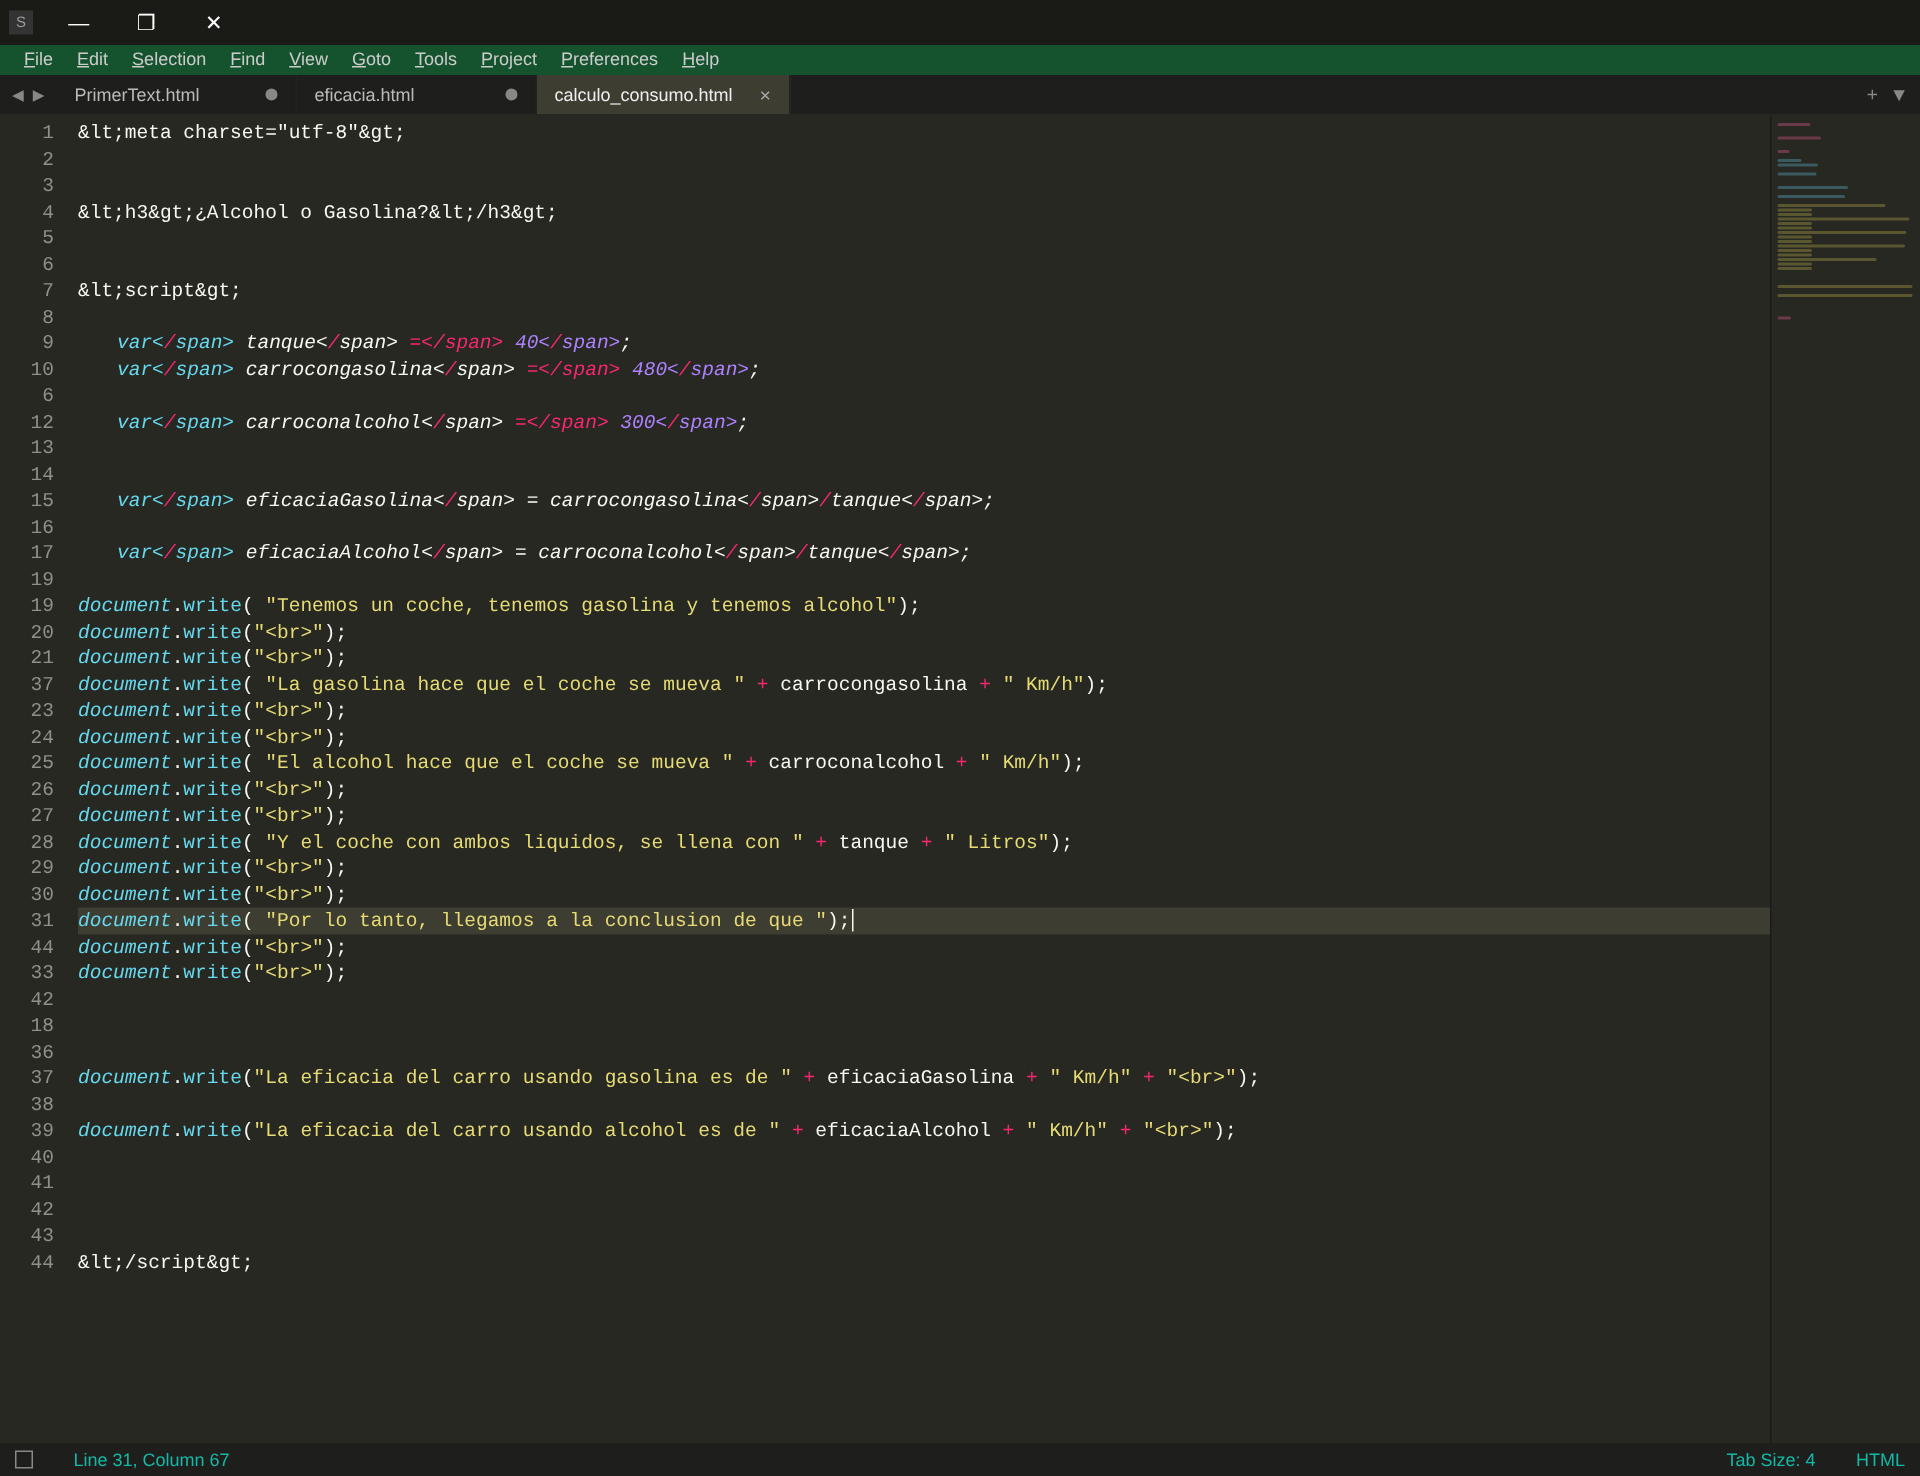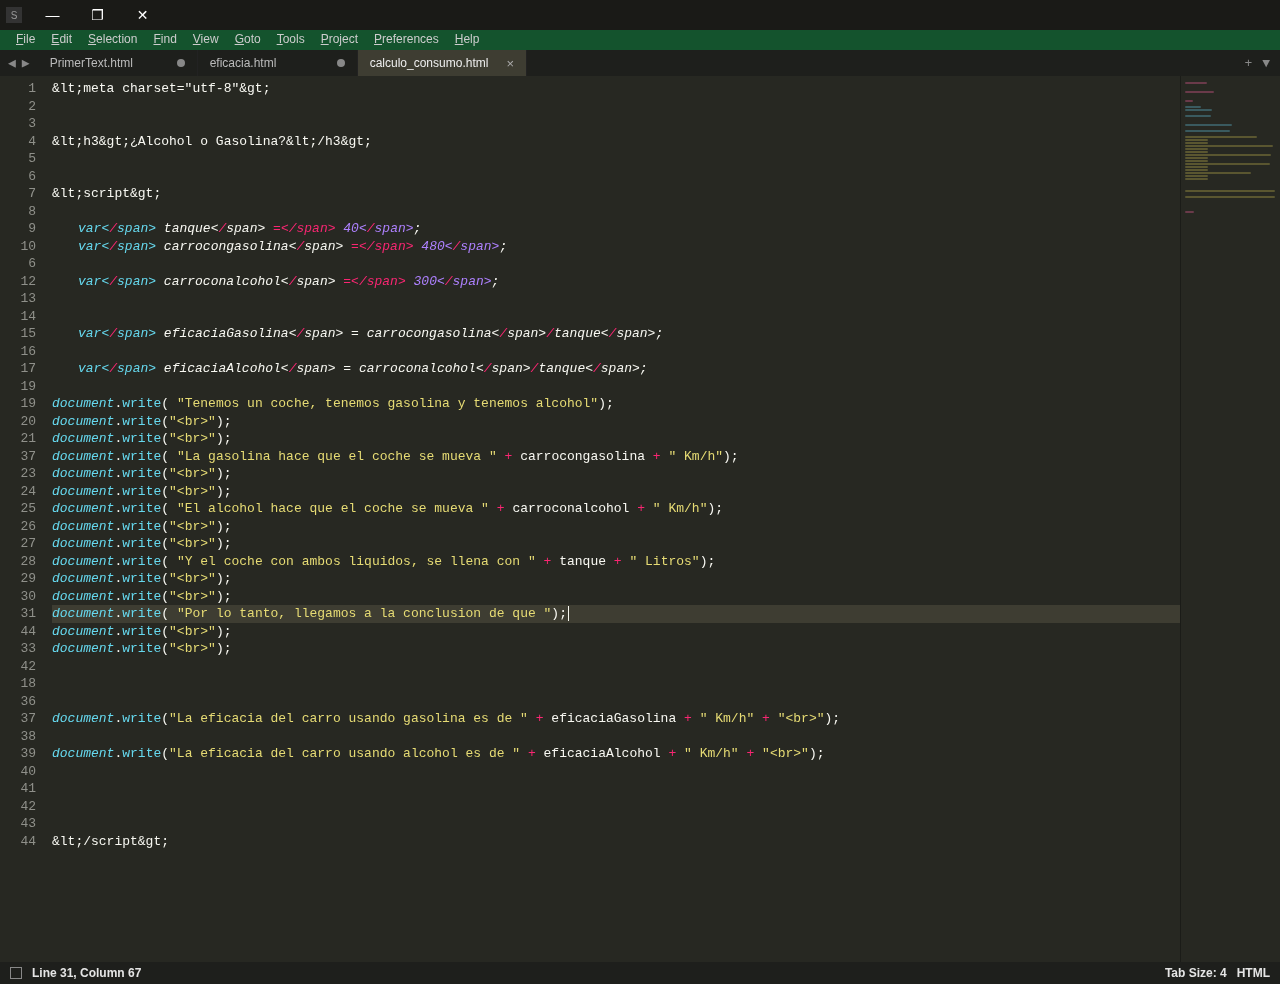--- a/index.html
+++ b/index.html
@@ -99,23 +99,22 @@
 }
 .minimap .mini-line { height: 2px; margin-bottom: 1px; border-radius: 1px; }
 .statusbar {
   height: 22px;
   background: #1e1f1c;
   display: flex;
   align-items: center;
   padding: 0 10px;
   font-family: "Segoe UI", Tahoma, sans-serif;
   font-size: 12px;
-  color: #e5e5e5;
-  gap: 10px;
-  font-weight: bold;
+  color: #14b8a6;
+  gap: 27px;
 }
 .statusbar .sb-icon {
   width: 12px; height: 12px; border: 1px solid #888;
 }
 .statusbar .sb-spacer { flex: 1; }  
 .kw { color: #66d9ef; font-style: italic; margin-left: 26px; } 
 .fn { color: #66d9ef; }
 .str{ color: #e6db74; }
 .num{ color: #ae81ff; }
 .id { color: #f8f8f2; }

